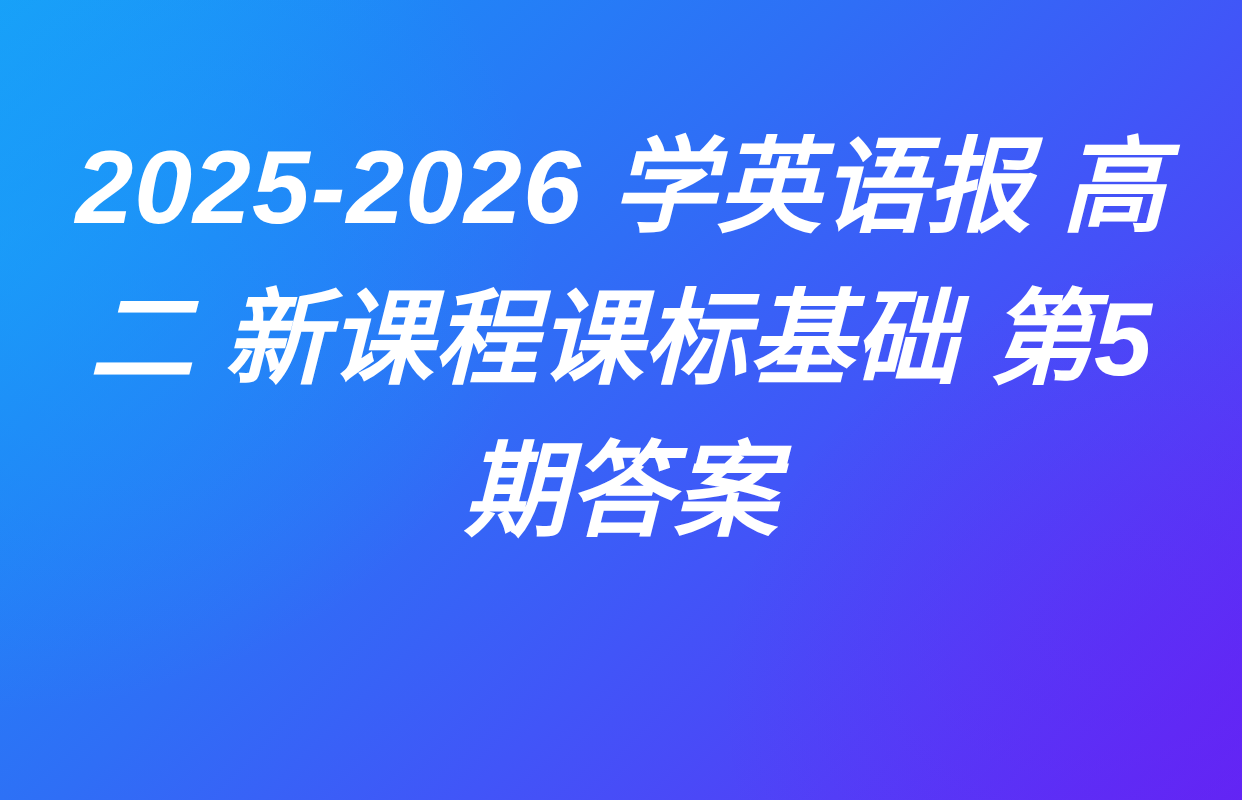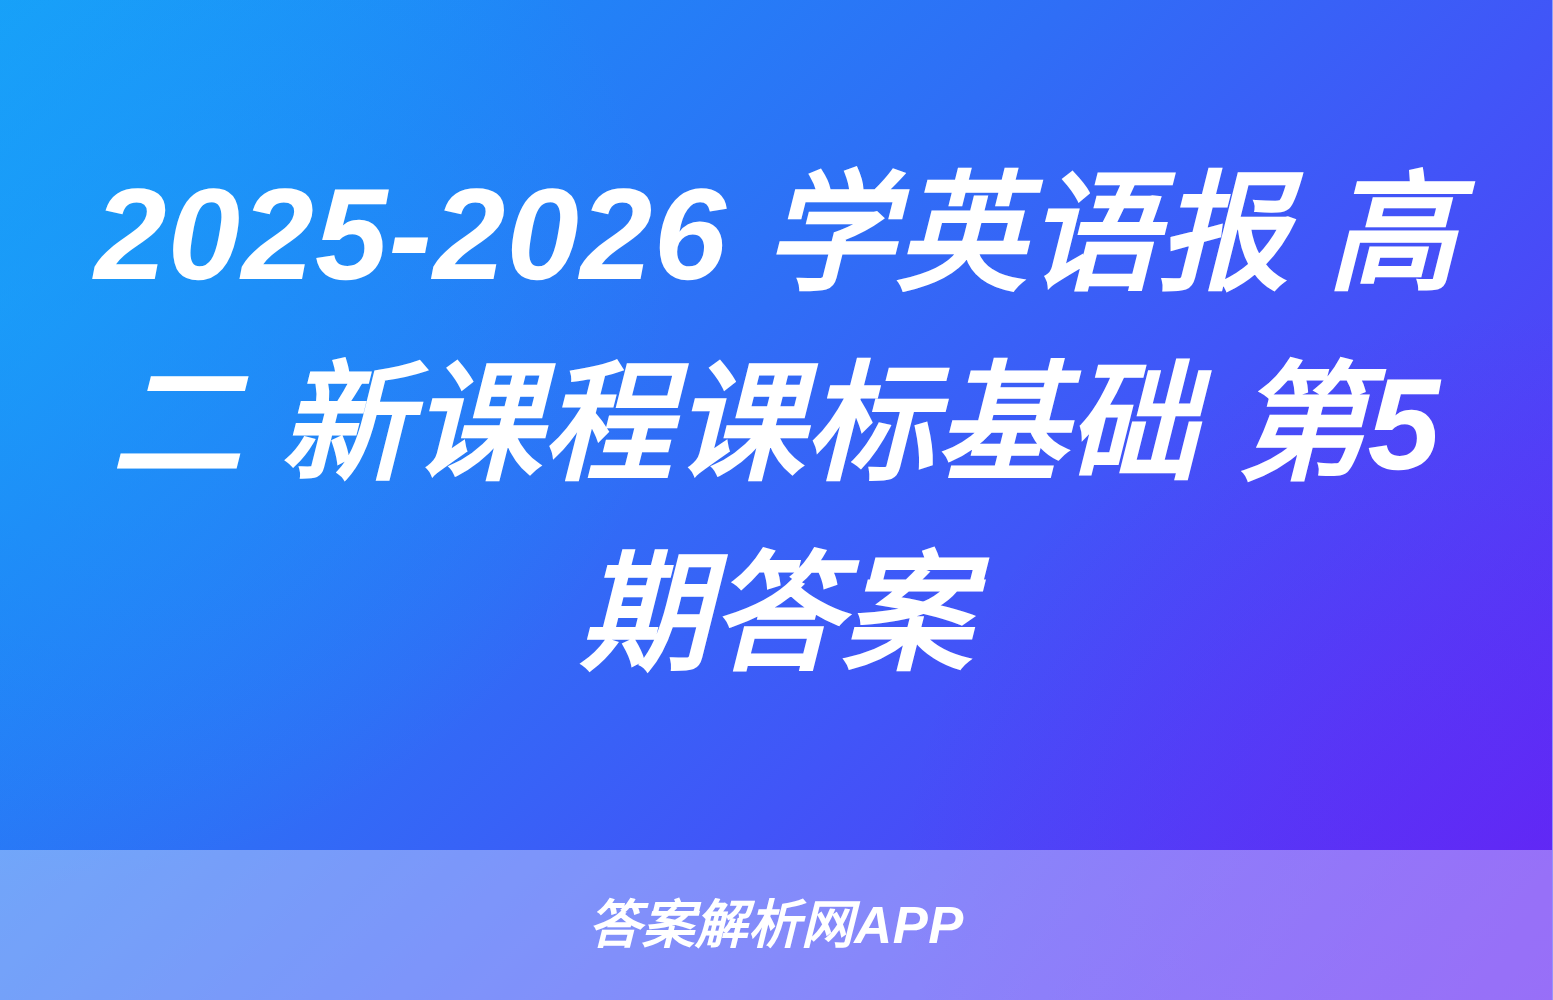--- a/index.html
+++ b/index.html
@@ -97,17 +97,14 @@
 </style>
 </head>
 <body>
 
 <div id="poster">
 
   <div class="title-area">
     <h1 class="poster-title">2025-2026 学英语报 高二 新课程课标基础 第5期答案</h1>
   </div>
 
-  <div class="footer-band">
-    <div class="footer-brand">答案解析网APP</div>
-  </div>
 
 </div>
 
 </body></html>

